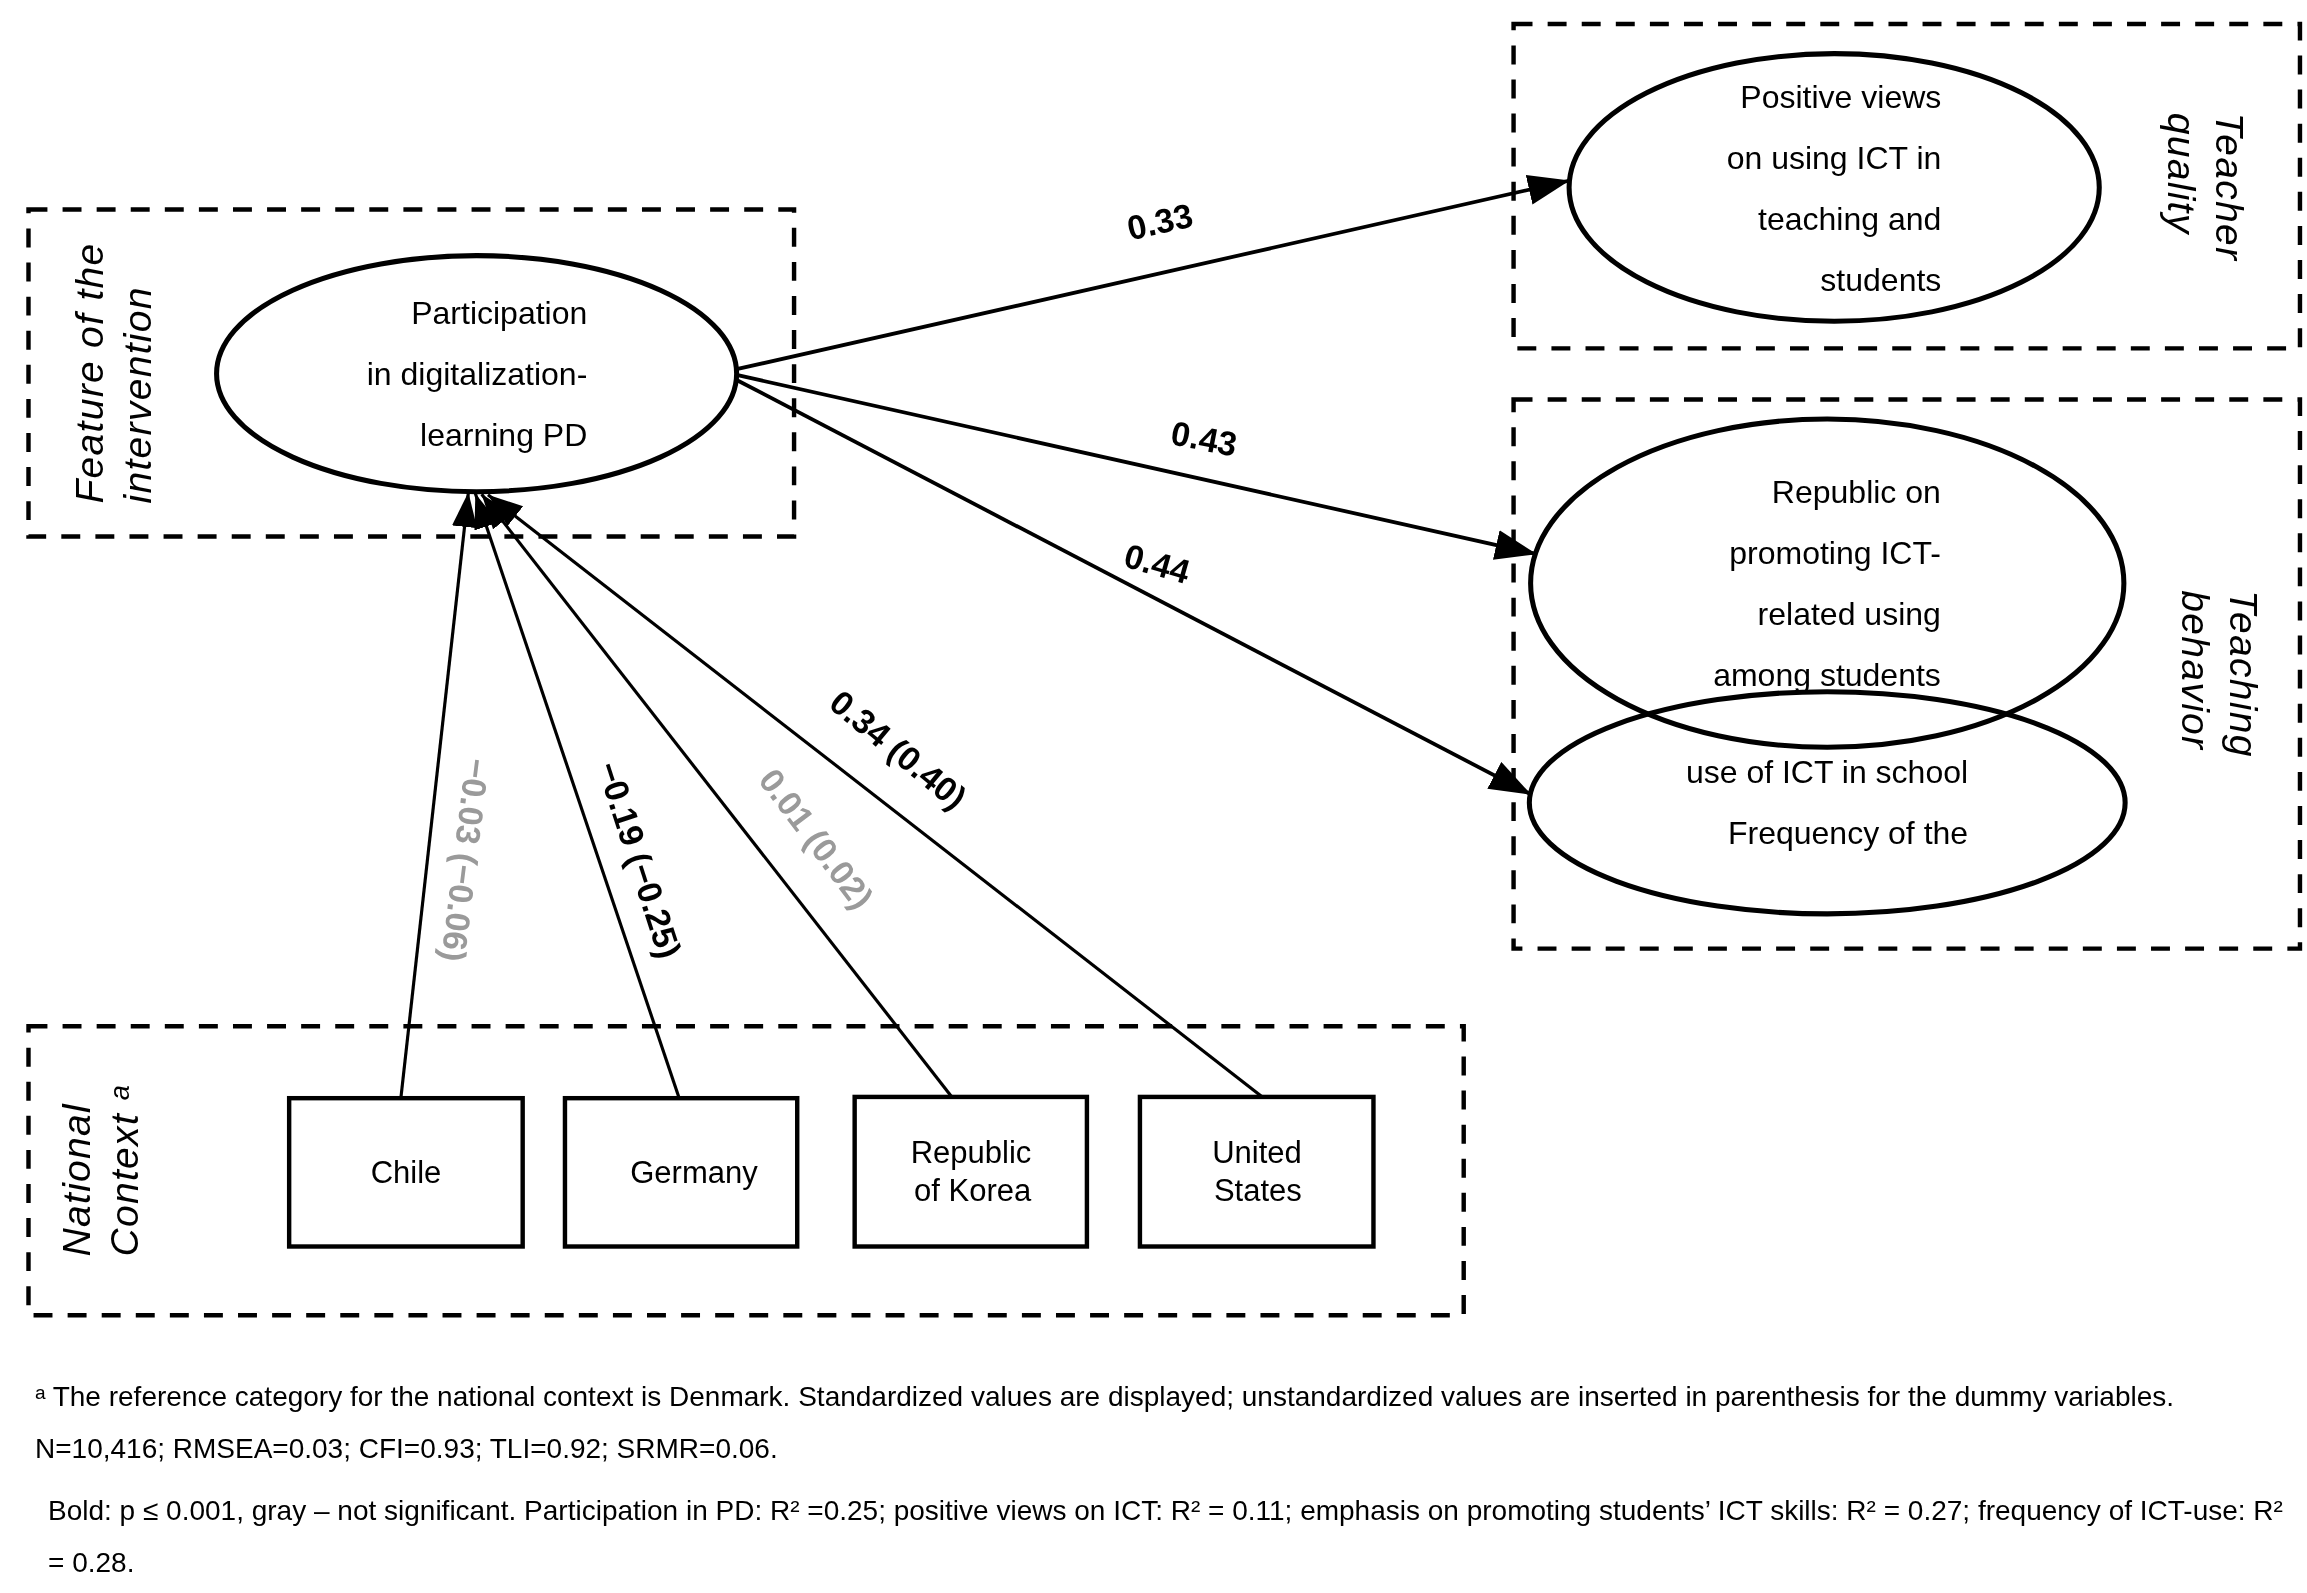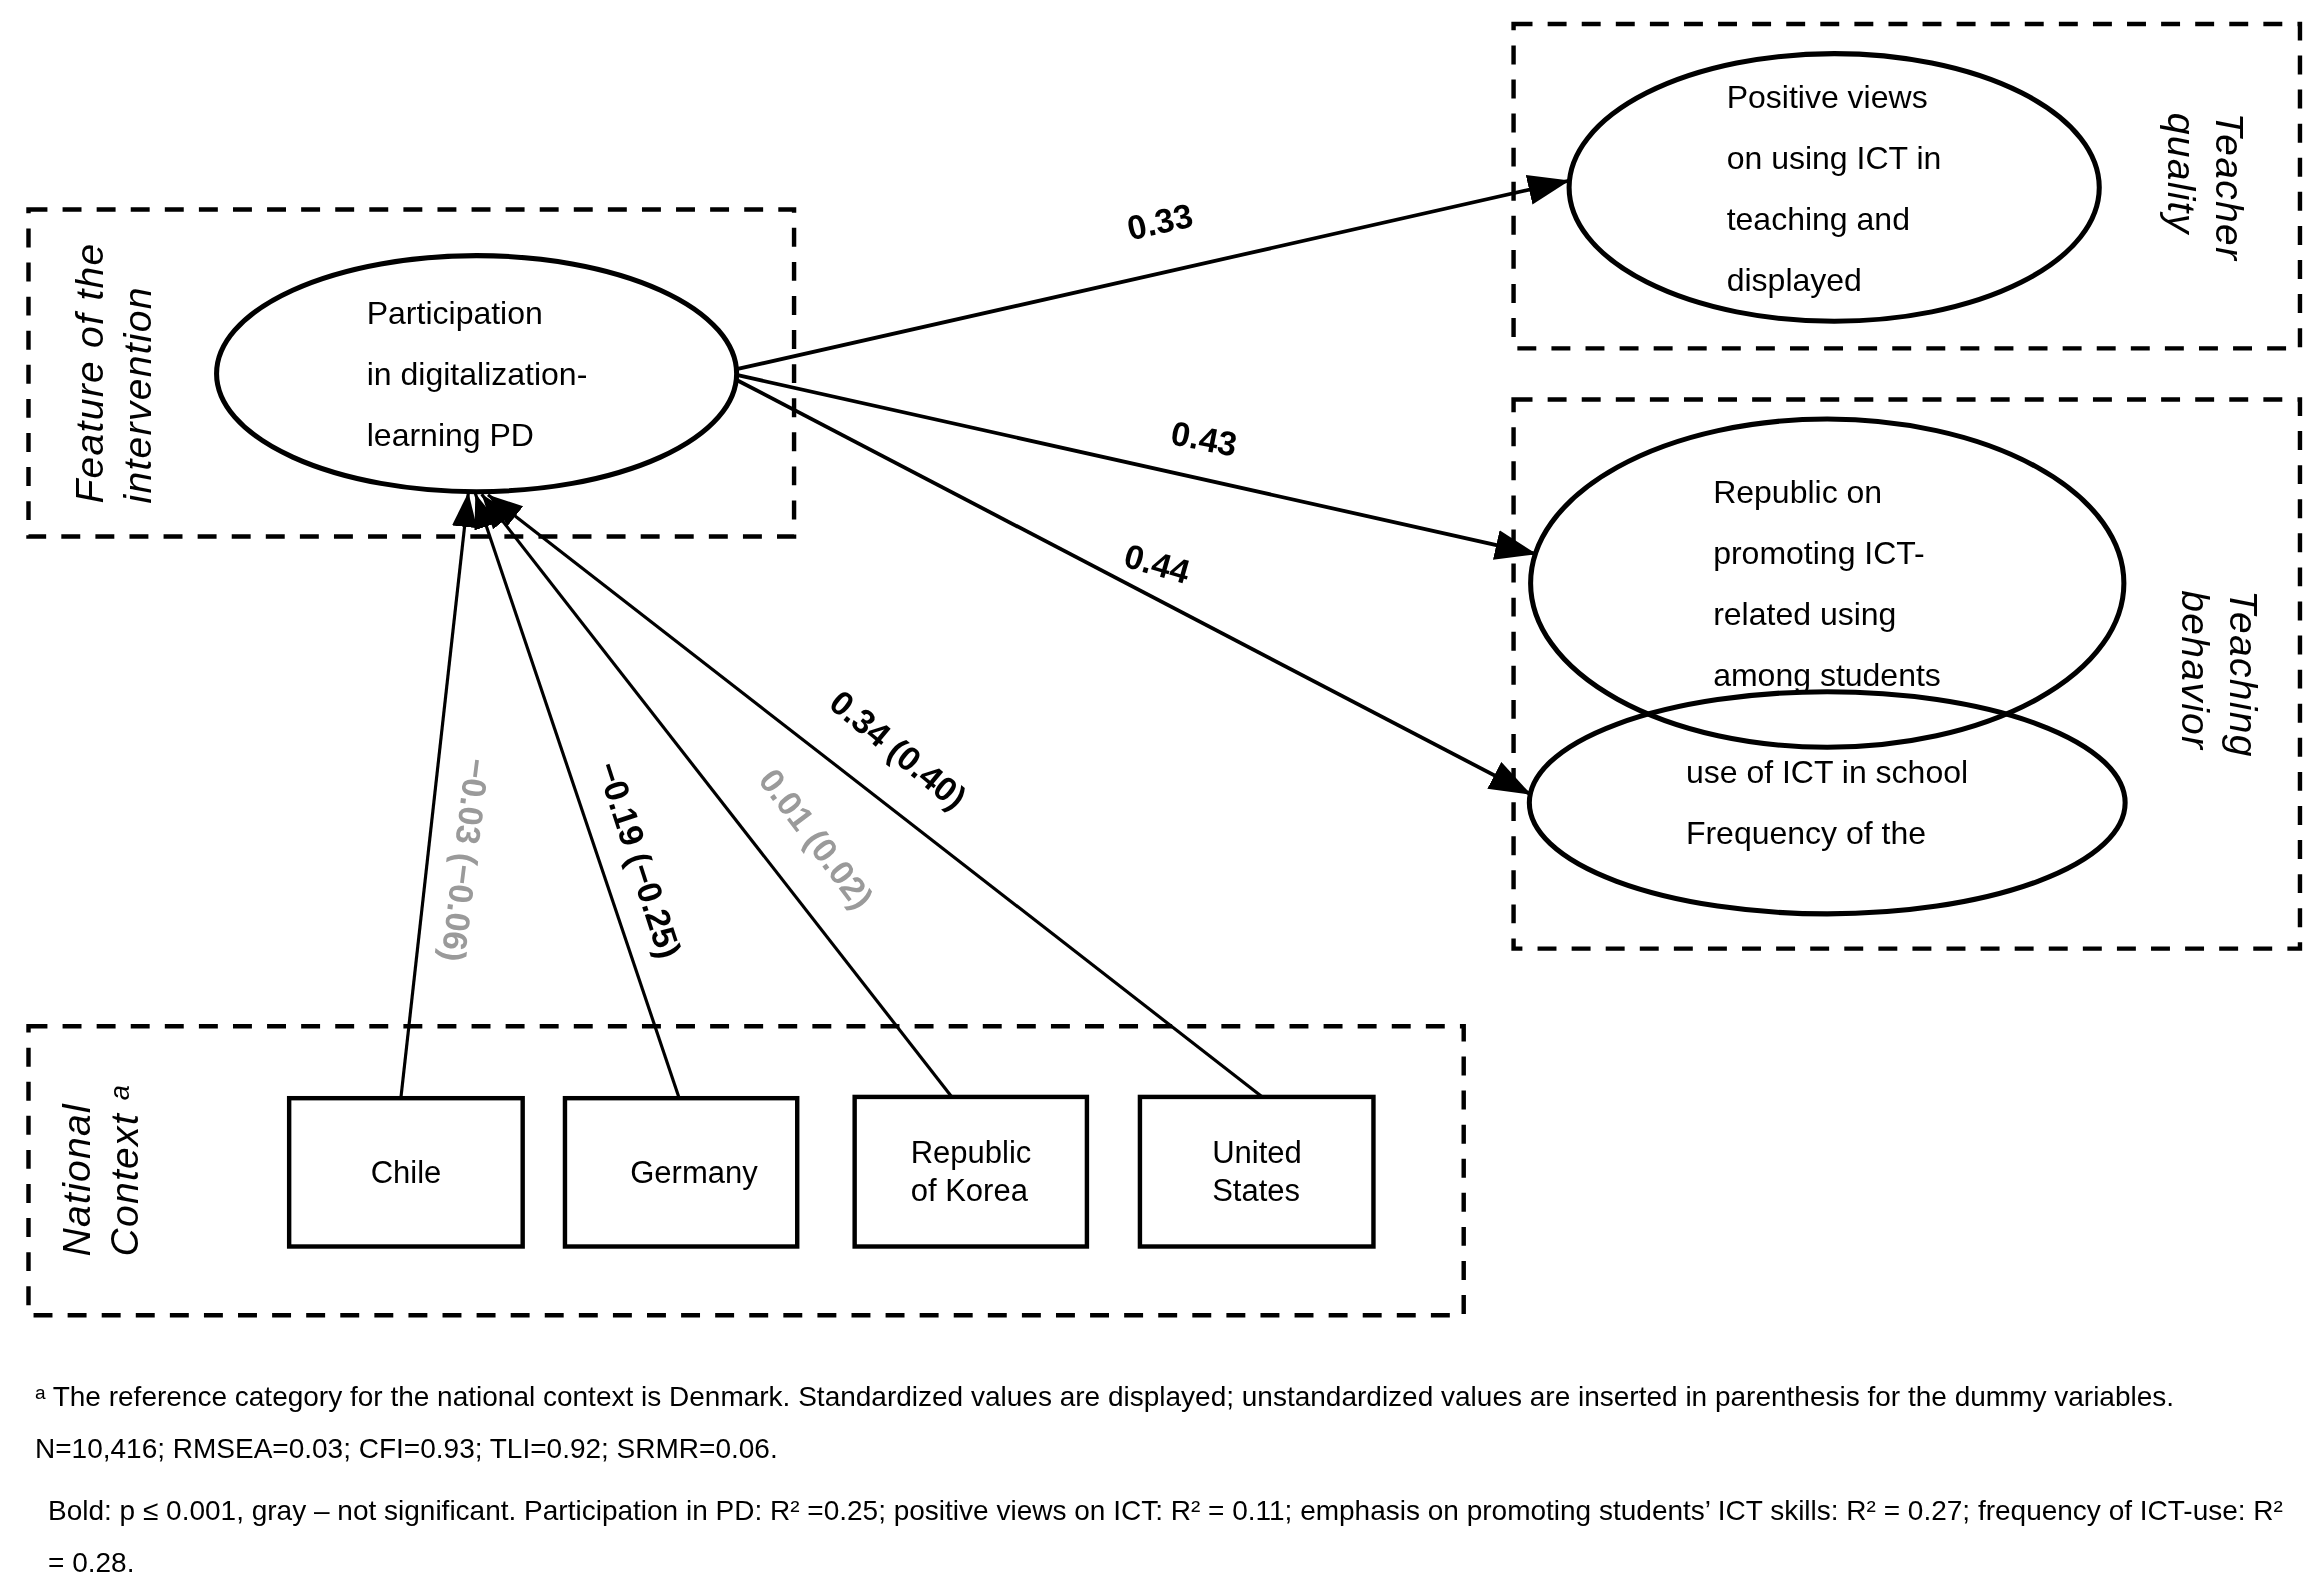--- a/index.html
+++ b/index.html
@@ -13,21 +13,21 @@
     position: relative;
     width: 2307px; height: 1593px;
     overflow: hidden;
   }
   #shapes {
     position: absolute; left: 0; top: 0;
     width: 2307px; height: 1593px;
   }
   .center {
     transform: translate(-50%, -50%);
-    text-align: left;
+    text-align: right;
     white-space: nowrap;
   }
   .node-label {
     position: absolute;
     font-size: 32px;
     line-height: 61px;
     font-weight: 400;
     color: #000;
   }
   .node-label span { display: block; }
@@ -119,21 +119,21 @@
 
   <div class="node-label center" style="left:477px; top:374px;">
     <span>Participation</span>
     <span>in digitalization-</span>
     <span>learning PD</span>
   </div>
   <div class="node-label center" style="left:1834px; top:189px;">
     <span>Positive views</span>
     <span>on using ICT in</span>
     <span>teaching and</span>
-    <span>displayed</span>
+    <span>students</span>
   </div>
   <div class="node-label center" style="left:1827px; top:584px;">
     <span>Republic on</span>
     <span>promoting ICT-</span>
     <span>related using</span>
     <span>among students</span>
   </div>
   <div class="node-label center" style="left:1827px; top:803px;">
     <span>use of ICT in school</span>
     <span>Frequency of the</span>

